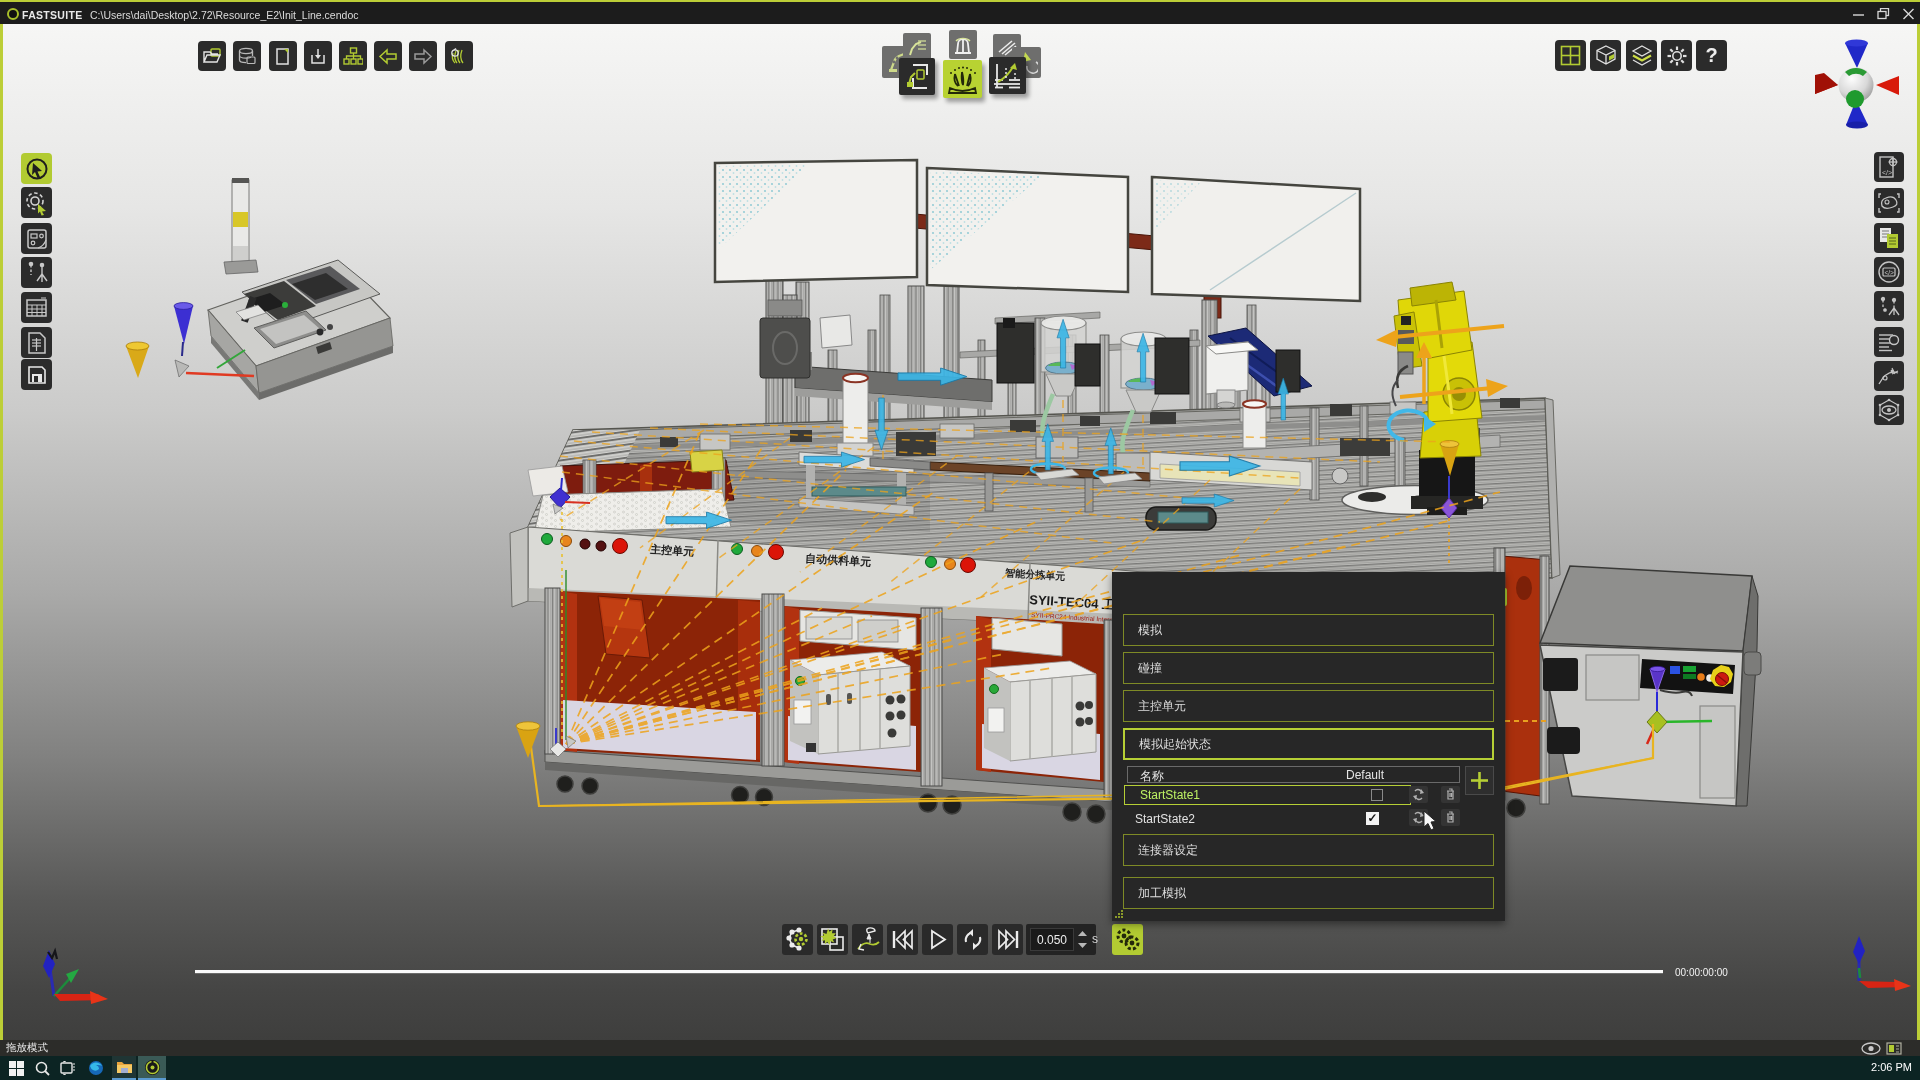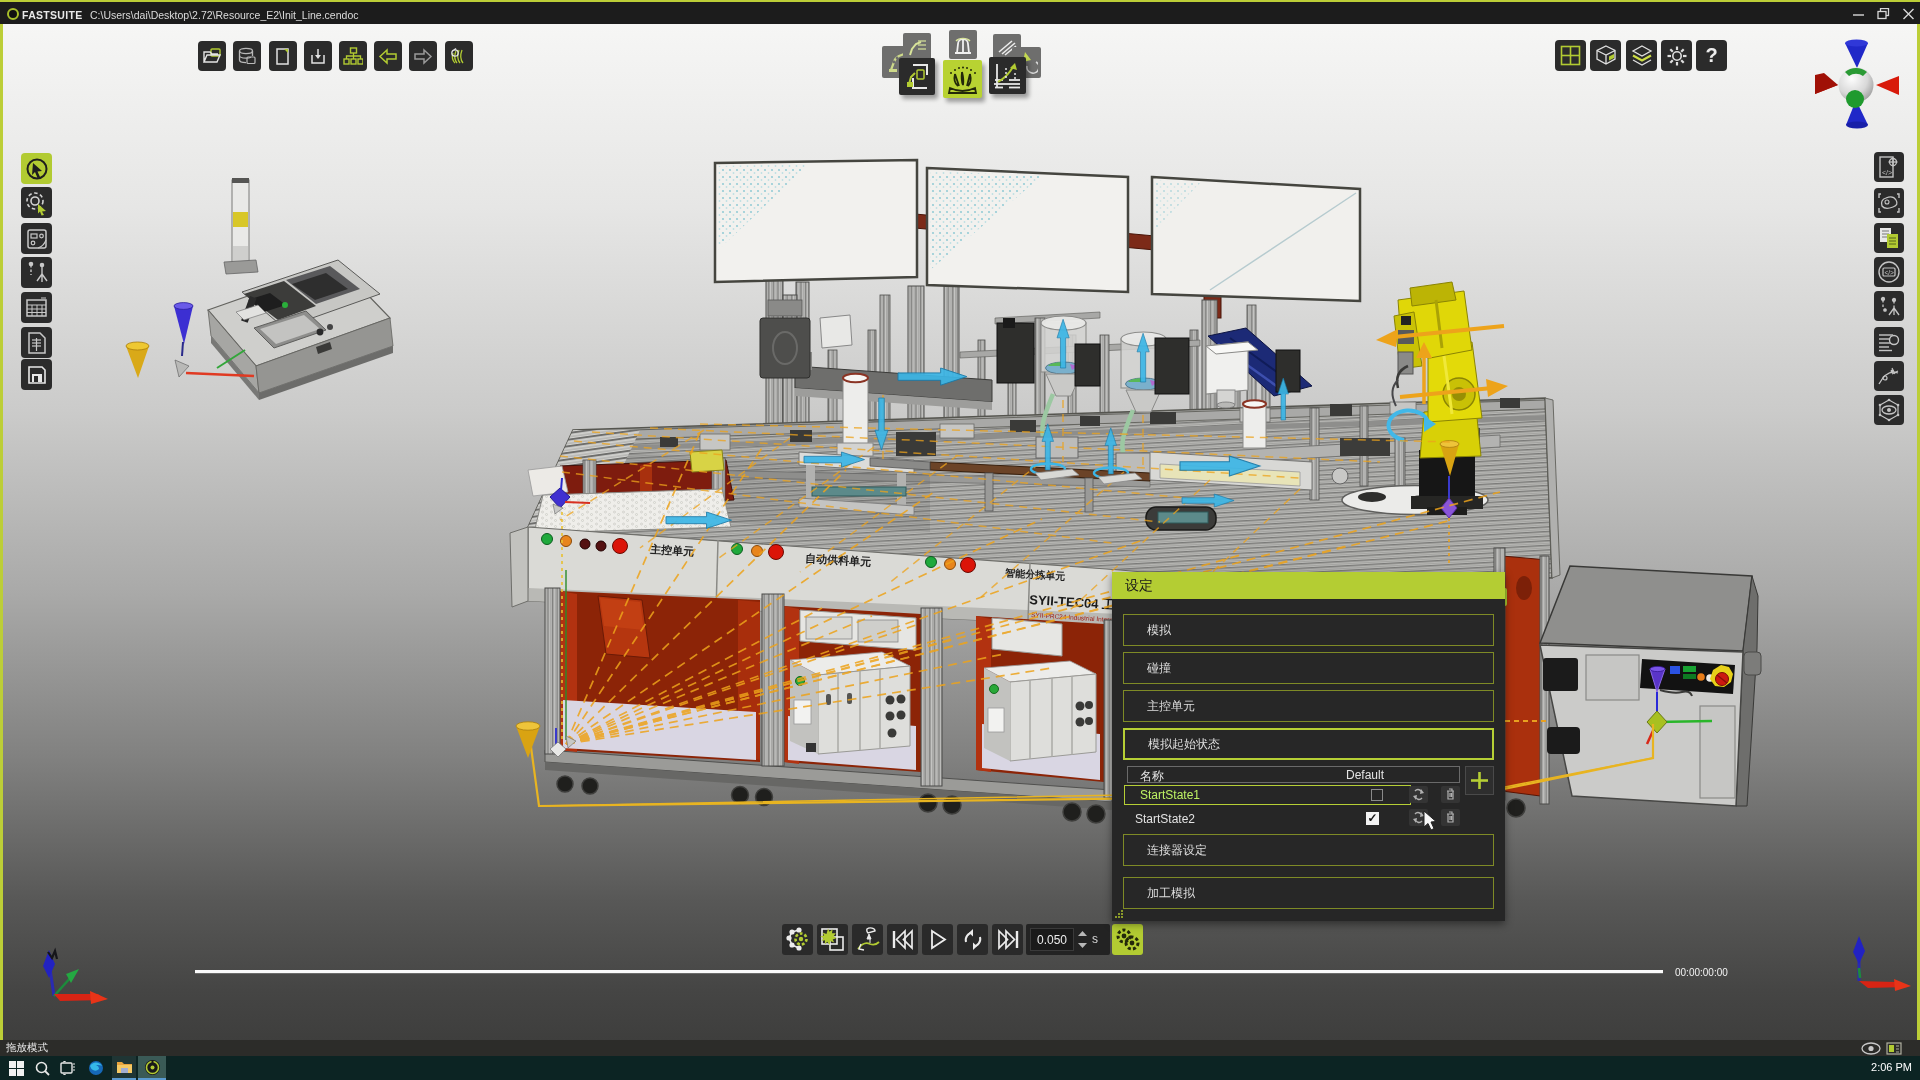--- a/index.html
+++ b/index.html
@@ -11,21 +11,21 @@
 #titlebar .t2{position:absolute;left:90px;top:6.5px;font-size:10.5px;color:#dcdcdc}
 #titlebar .wbtns{position:absolute;right:5px;top:0;height:24px;display:flex;align-items:center;gap:12px;color:#d8d8d8}
 svg{display:block}
 #scene{position:absolute;left:0;top:0;z-index:1}
 .tbtn{position:absolute;background:#2b2b2b;border-radius:4px;display:flex;align-items:center;justify-content:center;z-index:30}
 .graybtn{position:absolute;background:#6e6e6d;border-radius:2px;display:flex;align-items:center;justify-content:center;z-index:30}
 .darkbtn{position:absolute;background:#2b2b2b;border-radius:2px;display:flex;align-items:center;justify-content:center;z-index:31;box-shadow:3px 4px 4px rgba(0,0,0,.35)}
 .limebtn{position:absolute;background:#b8d232;border-radius:2px;display:flex;align-items:center;justify-content:center;z-index:31;box-shadow:3px 4px 4px rgba(0,0,0,.35)}
 #panel{position:absolute;left:1112px;top:572px;width:393px;height:349px;background:#262626;z-index:40;box-shadow:0 3px 8px rgba(0,0,0,.45)}
 #panel .hdr{position:absolute;left:0;top:0;width:100%;height:27px;background:#b4cd33;color:#1a1a1a;font-size:14px;line-height:27px;padding-left:13px}
-.pbtn{position:absolute;left:11px;width:371px;height:32px;background:#272727;border:1px solid #7e8a26;color:#dedede;font-size:12px;display:flex;align-items:center;padding-left:23px}
+.pbtn{position:absolute;left:11px;width:371px;height:32px;background:#272727;border:1px solid #7e8a26;color:#dedede;font-size:12px;display:flex;align-items:center;padding-left:14px}
 .prow{position:absolute;color:#e4e4e4;font-size:12px}
 .pb{position:absolute;width:31px;height:31px;background:#2a2a2a;border-radius:3px;display:flex;align-items:center;justify-content:center;z-index:30}
 #statusbar{position:absolute;left:0;top:1040px;width:1920px;height:16px;background:#2c2c29;z-index:55;color:#ececec;font-size:10.5px}
 #taskbar{position:absolute;left:0;top:1056px;width:1920px;height:24px;background:#0c2423;z-index:60;color:#fff}
 .tkico{position:absolute;top:0;width:24px;height:24px;display:flex;align-items:center;justify-content:center}
 </style>
 </head>
 <body>
 <div id="stage">
 <svg id="scene" width="1920" height="1080" viewBox="0 0 1920 1080">
@@ -945,41 +945,40 @@
         <polygon points="12,22 12,14.5 16,18.2" fill="#ececec"></polygon>
       </svg>
     </div>
 <div class="pb" style="left:992px;top:924px">
       <svg width="24" height="21">
         <path d="M3 2 L11.5 10.5 L3 19 Z" fill="none" stroke="#ececec" stroke-width="1.7"></path>
         <path d="M10 2 L18.5 10.5 L10 19 Z" fill="none" stroke="#ececec" stroke-width="1.7"></path>
         <line x1="21" y1="2" x2="21" y2="19" stroke="#ececec" stroke-width="2.4"></line>
       </svg>
     </div>
-<div style="position:absolute;left:1026px;top:924px;width:84px;height:31px;background:#232323;border-radius:2px;z-index:30">
+<div style="position:absolute;left:1026px;top:924px;width:70px;height:31px;background:#232323;border-radius:2px;z-index:30">
 <div style="position:absolute;left:4px;top:4px;width:44px;height:23px;background:#1a1a1a;border:1px solid #3a3a3a;color:#ececec;font-size:12px;text-align:center;line-height:22px">0.050</div>
 <div style="position:absolute;left:50px;top:4px;width:13px;height:23px">
 <svg width="13" height="23">
           <polygon points="6.5,3 2,8 11,8" fill="#b8b8b8"></polygon>
           <polygon points="6.5,20 2,15 11,15" fill="#b8b8b8"></polygon>
         </svg>
       </div>
 <div style="position:absolute;left:66px;top:8px;color:#d8d8d8;font-size:12px">s</div>
 </div>
 <div class="pb" style="left:1112px;top:924px;background:#b2cb32">
       <svg width="27" height="27">
         <circle cx="10" cy="10" r="6" fill="none" stroke="#23280a" stroke-width="3" stroke-dasharray="3 2.2"></circle>
         <circle cx="10" cy="10" r="2.4" fill="#23280a"></circle>
         <circle cx="18" cy="17" r="6" fill="none" stroke="#23280a" stroke-width="3" stroke-dasharray="3 2.2"></circle>
         <circle cx="18" cy="17" r="2.4" fill="#23280a"></circle>
       </svg>
     </div>
 
 <div id="panel">
- <div class="hdr">设定</div>
  <div class="pbtn" style="top:42px">模拟</div>
  <div class="pbtn" style="top:80px">碰撞</div>
  <div class="pbtn" style="top:118px">主控单元</div>
  <div class="pbtn" style="top:156px;border:2px solid #b6cf35">模拟起始状态</div>
  <div style="position:absolute;left:15px;top:194px;width:333px;height:17px;border:1px solid #6a6a6a;color:#e4e4e4;font-size:12px">
    <span style="position:absolute;left:12px;top:1px">名称</span>
         <span style="position:absolute;left:218px;top:1px">Default</span>
  </div>
  <div style="position:absolute;left:12px;top:213px;width:287px;height:20px;border:1.5px solid #b6cf35;color:#bef264;font-size:12px">
    <span style="position:absolute;left:15px;top:2px">StartState1</span>

